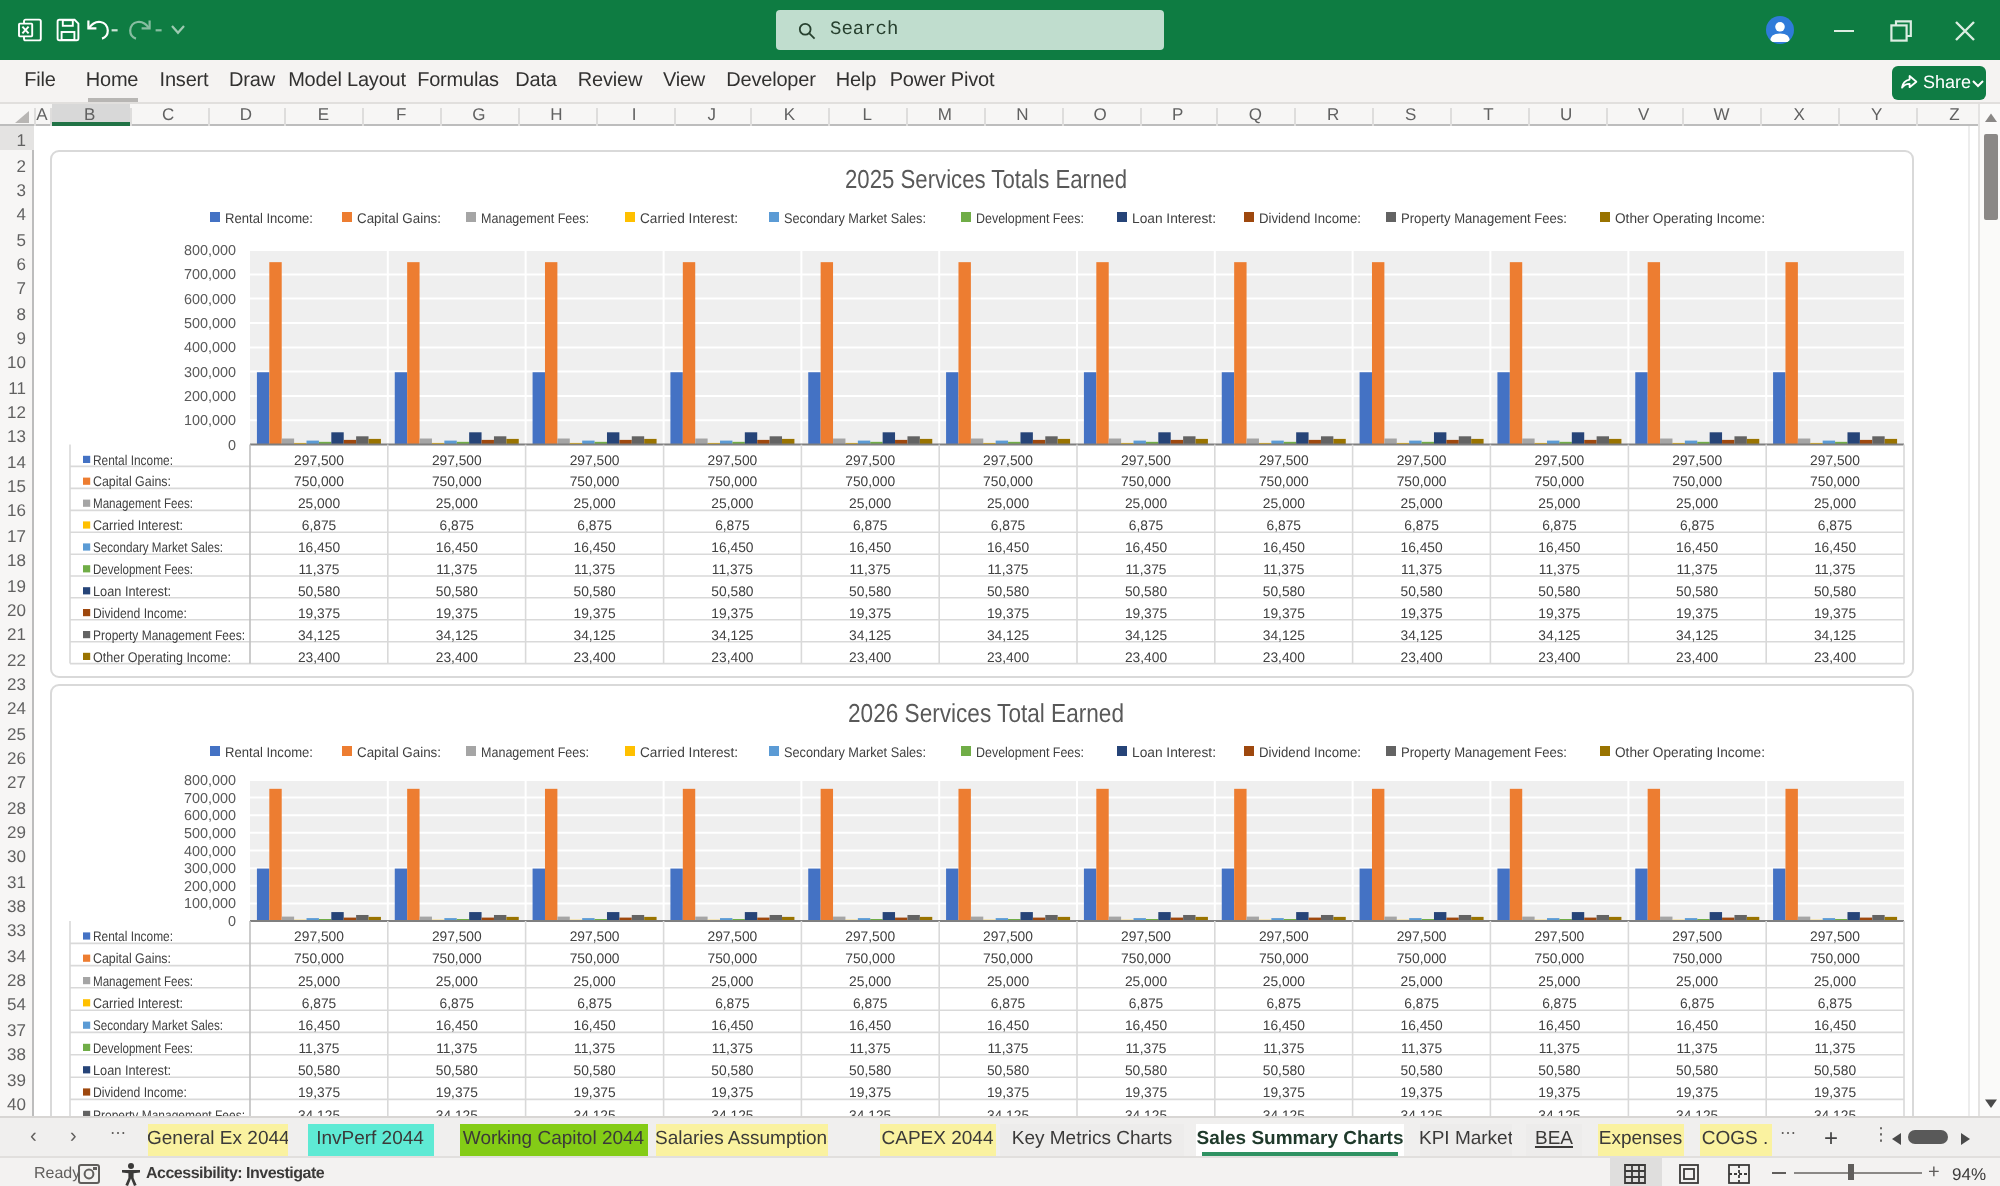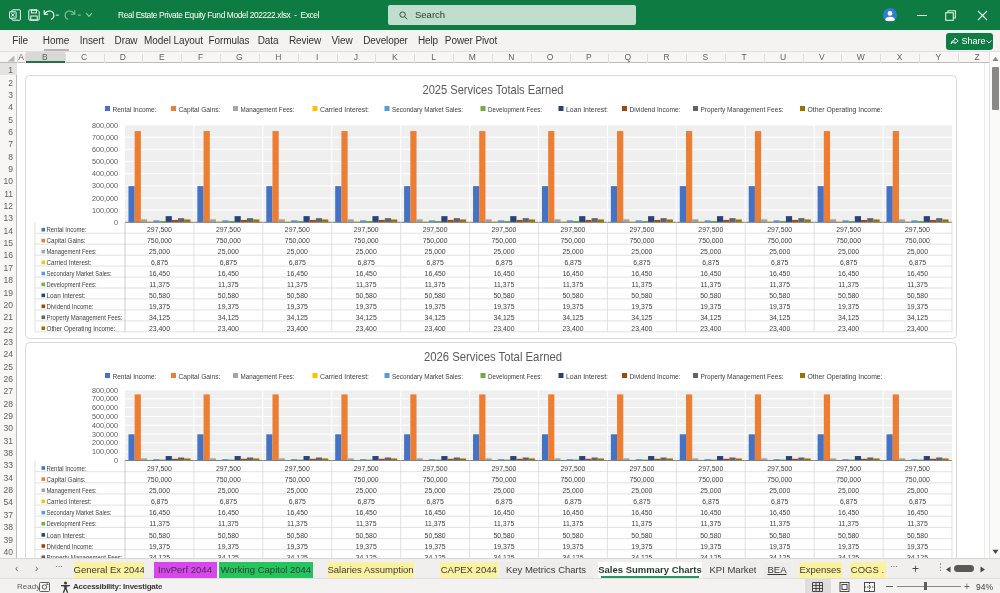--- a/index.html
+++ b/index.html
@@ -35,22 +35,21 @@
     </svg>
 <svg class="abs" style="left:63px;top:9px" width="18" height="12" viewBox="0 0 18 12" opacity="0.5">
 <path d="M11.8 1.2 L11.8 5.2 L7.8 5.2" fill="none" stroke="#fff" stroke-width="1.1"></path>
 <path d="M11.5 5 Q9.2 1.6 5.8 2.0 Q2.4 2.5 2.1 6.3 Q2.1 9.5 5.0 10.3" fill="none" stroke="#fff" stroke-width="1.1"></path>
 <rect x="14.8" y="5.6" width="3" height="1.1" fill="#fff"></rect>
     </svg>
 <svg class="abs" style="left:84.5px;top:12px" width="8" height="6" viewBox="0 0 8 6" opacity="0.75">
       <path d="M1 1 L4 4.4 L7 1" fill="none" stroke="#CDE4D6" stroke-width="1.1"></path>
       <rect x="1" y="5.2" width="6" height="0" fill="none"></rect>
     </svg>
-<div class="abs" style="left:118px;top:0;height:30px;line-height:30px;color:#FFFFFF;font-size:8.4px;letter-spacing:-0.38px;">Real Estate Private Equity Fund Model 202222.xlsx&nbsp;&nbsp;-&nbsp;&nbsp;Excel</div>
-<div class="abs" style="left:388px;top:5px;width:248px;height:20px;background:rgba(255,255,255,0.74);border-radius:2px;">
+<div class="abs" style="left:388px;top:5px;width:194px;height:20px;background:rgba(255,255,255,0.74);border-radius:2px;font-family:Liberation Mono, monospace;">
 <svg class="abs" style="left:11px;top:5.5px" width="9" height="9" viewBox="0 0 10 10">
         <circle cx="4" cy="4" r="3" fill="none" stroke="#27402F" stroke-width="1"></circle>
         <line x1="6.3" y1="6.3" x2="9.2" y2="9.2" stroke="#27402F" stroke-width="1"></line>
       </svg>
 <span class="abs" style="left:27px;top:0;height:20px;line-height:20px;font-size:9.5px;color:#27402F;">Search</span>
     </div>
 <div class="abs" style="left:883px;top:8px;width:14px;height:14px;border-radius:50%;background:#2F7BD9;overflow:hidden;">
 <svg width="14" height="14" viewBox="0 0 14 14">
         <circle cx="7" cy="5.4" r="2.4" fill="#fff"></circle>
         <path d="M2 13 Q2 8.8 7 8.8 Q12 8.8 12 13 Z" fill="#fff"></path>
@@ -876,22 +875,22 @@
 <div class="abs" style="left:2px;top:15px;width:7px;height:43px;background:#8A8886;border-radius:1px;"></div>
 <svg class="abs" style="left:2px;top:497px" width="7" height="6" viewBox="0 0 7 6">
       <path d="M0.5 0.8 L3.5 5 L6.5 0.8 Z" fill="#4A4A4A"></path>
     </svg>
 </div>
 <div id="tabbar">
 <div class="abs" style="left:15px;top:4px;width:20px;color:#605E5C;font-size:10px;">‹</div>
 <div class="abs" style="left:35px;top:4px;width:20px;color:#605E5C;font-size:10px;">›</div>
 <div class="abs" style="left:55px;top:3px;color:#605E5C;font-size:8px;letter-spacing:1px;">⋯</div>
 <div class="stab" style="left:73.5px;width:70.5px;background:#FAF2A0;">General Ex 2044</div>
-<div class="stab" style="left:153.5px;width:63px;background:#d946ef;">InvPerf 2044</div>
-<div class="stab" style="left:219px;width:93.5px;background:#22c55e;">Working Capitol 2044</div>
+<div class="stab" style="left:153.5px;width:63px;background:#5eead4;">InvPerf 2044</div>
+<div class="stab" style="left:230px;width:93.5px;background:#84cc16;">Working Capitol 2044</div>
 <div class="stab" style="left:327.5px;width:86px;background:#FAF2A0;">Salaries Assumptions</div>
 <div class="stab" style="left:440px;width:57.5px;background:#FAF2A0;">CAPEX 2044</div>
 <div class="stab" style="left:500px;width:92px;background:#EDECEB;">Key Metrics Charts</div>
 <div class="stab" style="left:598px;width:104px;background:#FFFFFF;font-weight:bold;color:#1F3A2B;">Sales Summary Charts<div class="abs" style="left:3px;right:3px;bottom:1px;height:2px;background:#2F9262;"></div></div>
 <div class="stab" style="left:709.5px;width:46px;background:#EDECEB;">KPI Market</div>
 <div class="stab" style="left:763px;width:28px;background:#EDECEB;text-decoration:underline;">BEA</div>
 <div class="stab" style="left:798.5px;width:43.5px;background:#FAF2A0;">Expenses</div>
 <div class="stab" style="left:849.5px;width:36px;background:#FAF2A0;">COGS&nbsp;.</div>
 <div class="abs" style="left:890px;top:3px;color:#605E5C;font-size:8px;">⋯</div>
 <div class="abs" style="left:912px;top:2.5px;color:#444;font-size:12px;font-weight:300;">+</div>

